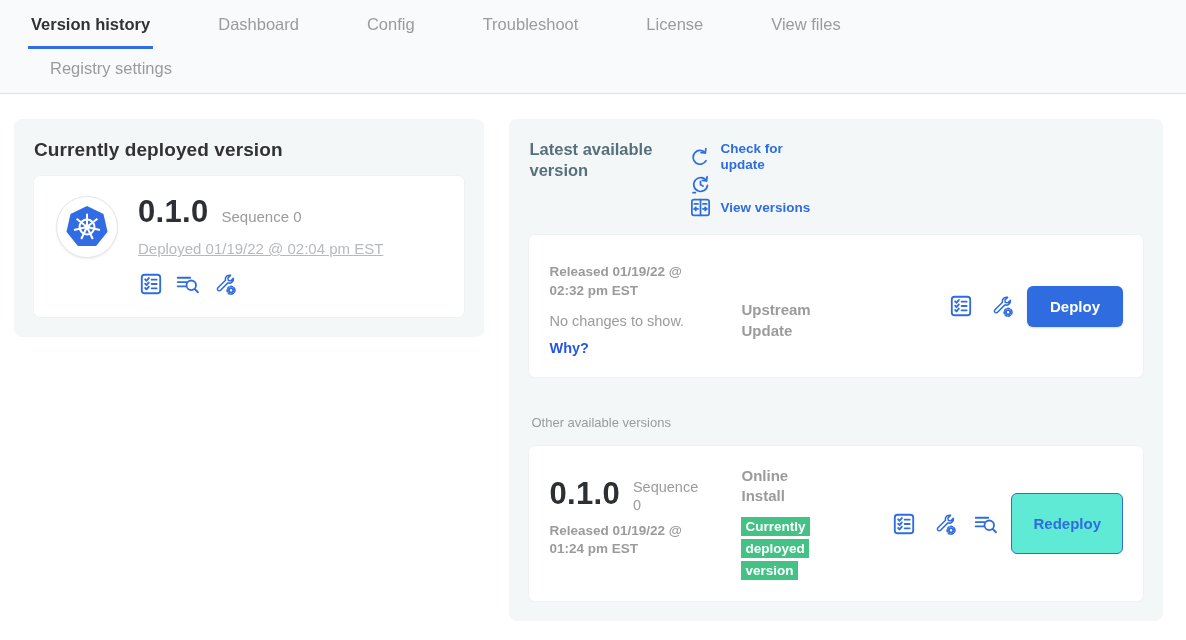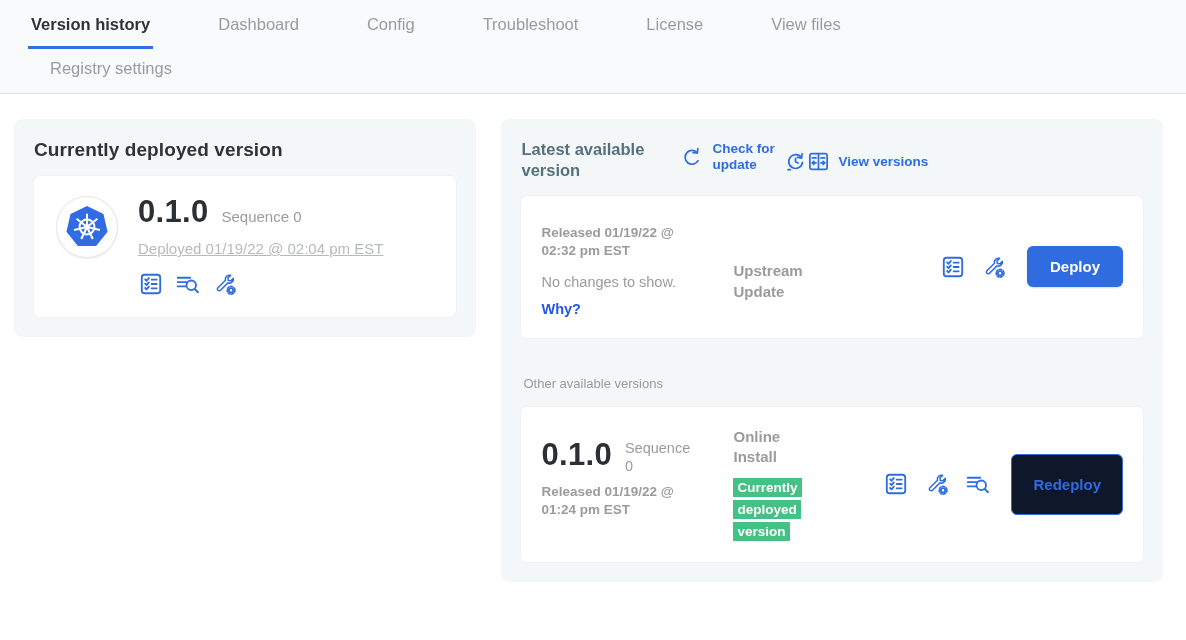--- a/index.html
+++ b/index.html
@@ -32,38 +32,38 @@
   .deployed-ts { margin-top:13px; font-size:15px; color:#b7babd; font-weight:500;text-decoration:underline; }
 
   .icon-row { display:flex; gap:11px; margin-top:14px; align-items:center; }
   .act-icon { width:26px; height:26px; cursor:pointer; display:inline-flex; }
   .act-icon svg { width:100%; height:100%; stroke:#2f6ce0; fill:none; stroke-width:1.7; stroke-linecap:round; stroke-linejoin:round; }
 
   
   .right-panel { flex:1; padding:20px; }
   .rp-header { display:flex; align-items:flex-start; }
   .rp-title { width:146px; font-size:16.5px; font-weight:700; color:#56707c; line-height:1.25; }
-  .rp-actions { display:flex; margin-left:14px; align-items:flex-end; padding-top:2px; }
+  .rp-actions { display:flex; margin-left:14px; align-items:flex-start; padding-top:2px;flex-direction:column; }
   .rp-link { display:flex; gap:8px; align-items:center; cursor:pointer; }
   .rp-link .lbl { font-size:13.5px; font-weight:700; color:#2f6ce0; line-height:1.2; }
   .w70 { width:72px; } .w130 { width:132px; } .nowrap { white-space:nowrap; }
   .rp-link svg { width:23px; height:23px; stroke:#2f6ce0; fill:none; stroke-width:1.8; stroke-linecap:round; stroke-linejoin:round; flex:0 0 auto; }
 
   .version-card { margin-top:16px; padding:20px 20px; display:flex; align-items:stretch; }
   .vc-col1 { width:192px; flex:0 0 auto; }
   .vc-col2 { width:150px; flex:0 0 auto; }
   .released { margin-top:8px; font-size:13.5px; font-weight:700; color:#9b9b9b; line-height:1.35; width:162px; }
   .source { font-size:15px; font-weight:700; color:#9b9b9b; line-height:1.35; width:90px; }
   .no-changes { margin-top:13px; font-size:14.5px; color:#9b9b9b; }
   .why-link { margin-top:11px; font-size:14.5px; font-weight:700; color:#2456e8; cursor:pointer; display:inline-block; }
   .spacer { flex:1; }
   .vc-icons { display:flex; gap:15px; align-self:center; align-items:center; }
-  .btn { align-self:center; margin-left:20px; border-radius:6px; font-size:15px; font-weight:700; padding:12px 23px; cursor:pointer; border:none; font-family:inherit; }
+  .btn { align-self:center; margin-left:12px; border-radius:6px; font-size:15px; font-weight:700; padding:12px 23px; cursor:pointer; border:none; font-family:inherit; }
   .btn-primary { background:#2f6ce0; color:#fff; box-shadow:0 1px 2px rgba(0,0,0,.15); }
-  .btn-outline { background:#0f172a; color:#2f6ce0; border:1.5px solid #2f6ce0; padding:21px 21px; }
+  .btn-outline { background:#5eead4; color:#2f6ce0; border:1.5px solid #2f6ce0; padding:21px 21px; }
 
   .other-title { margin:38px 0 0 2px; font-size:13px; font-weight:500; color:#9b9b9b; }
 
   .badge-wrap { width:74px; margin-top:9px; line-height:21px; }
   .badge { display:inline; background:#44c285; color:#fff; font-size:13.5px; font-weight:700; padding:2px 4px; -webkit-box-decoration-break:clone; box-decoration-break:clone; }
 
   .pt-on { padding-top:45px; }   
 </style>
 </head>
 <body>

